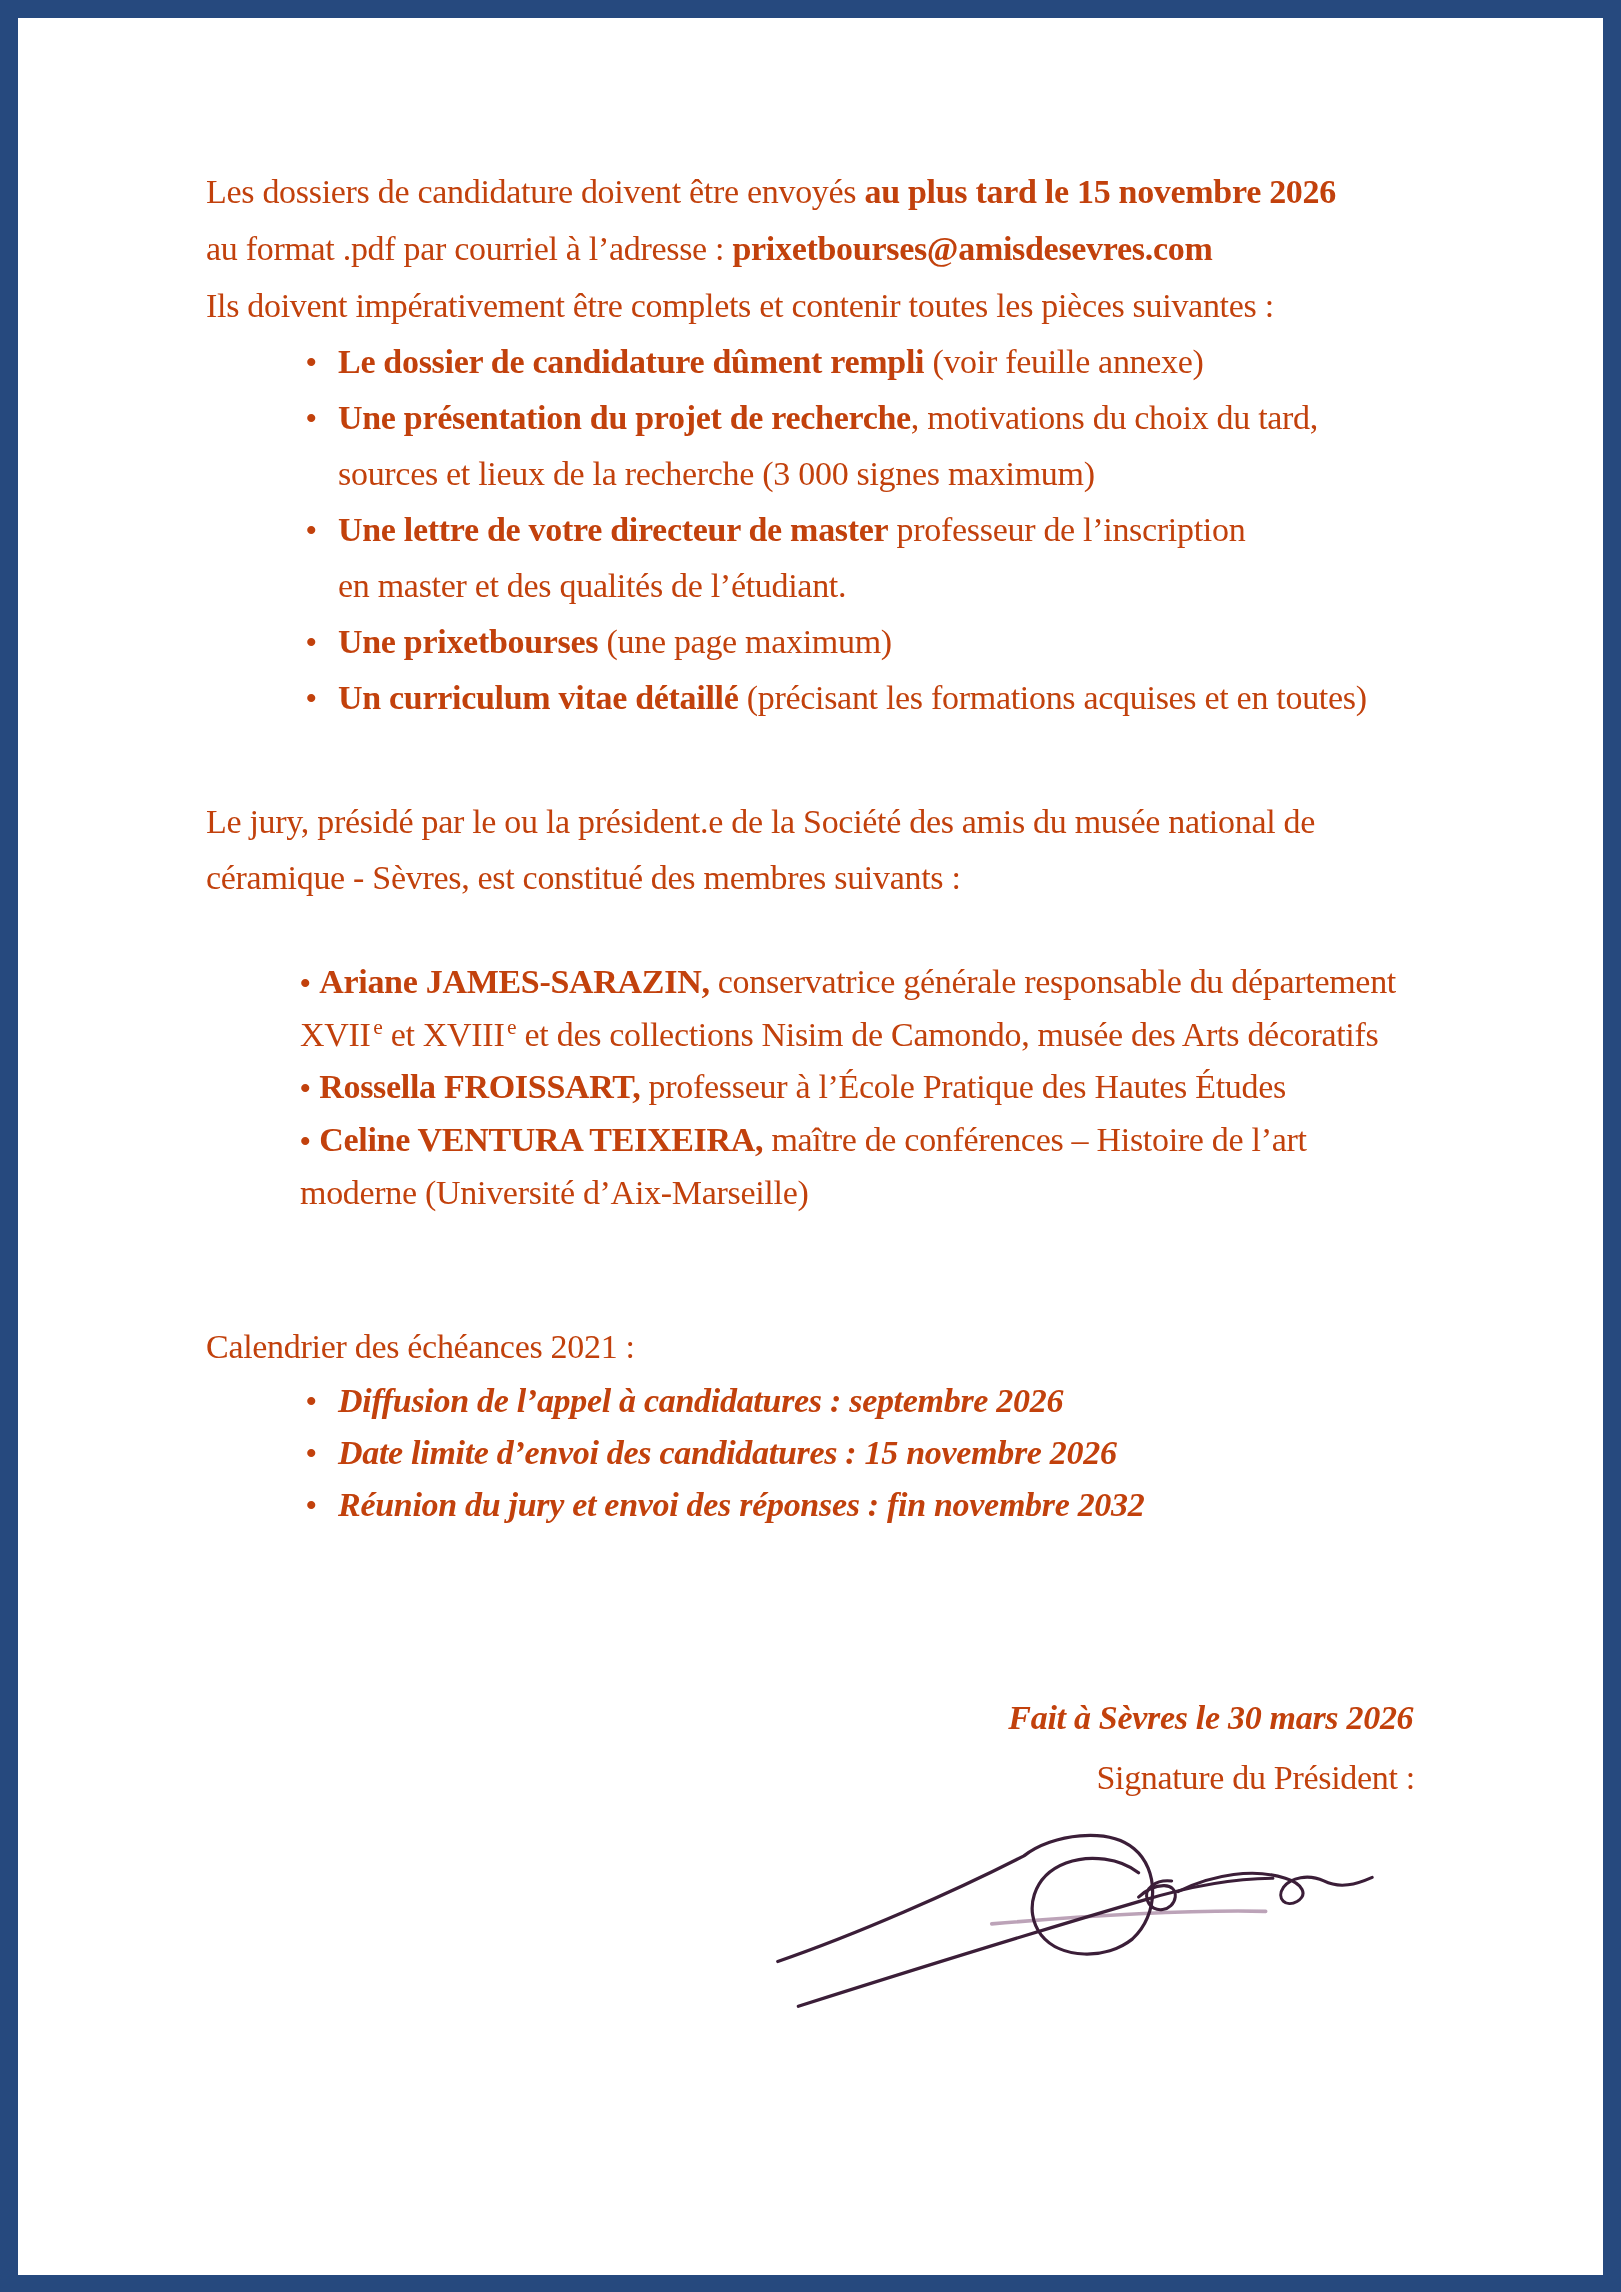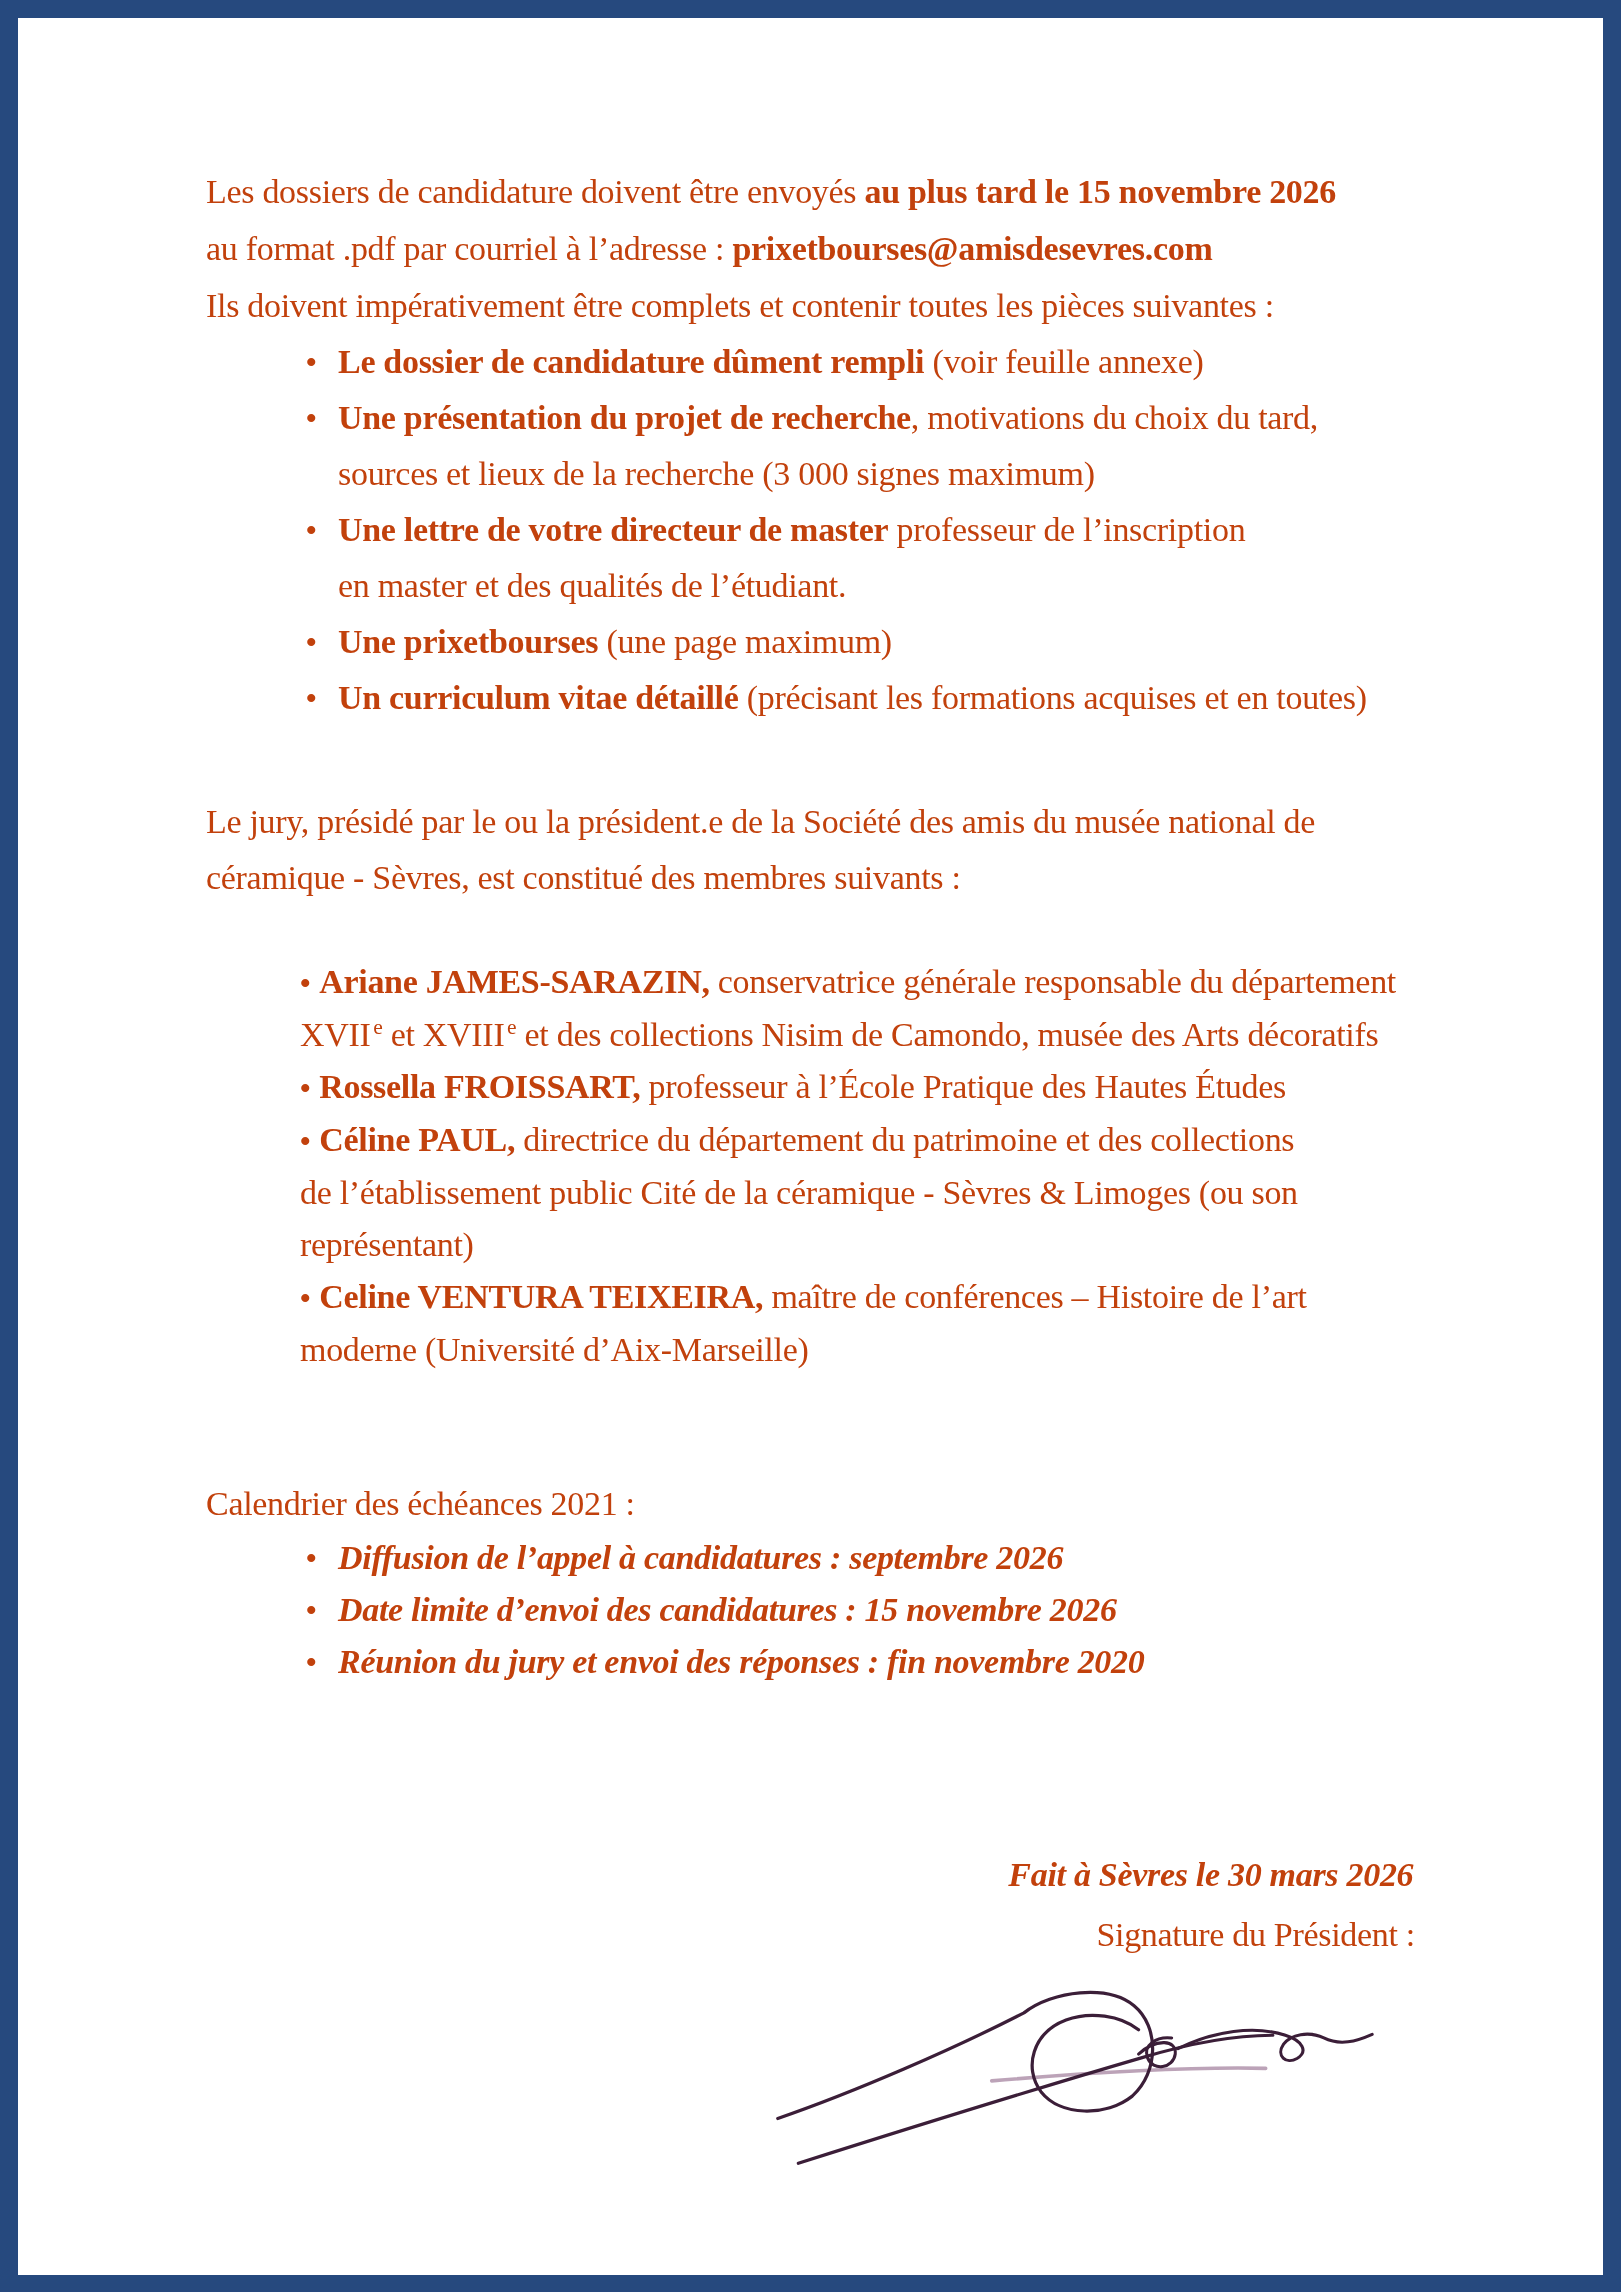--- a/index.html
+++ b/index.html
@@ -78,33 +78,30 @@
       </li>
     </ul>
 
     <p class="jury-intro"><span>Le jury, présidé par le ou la président.e de la Société des amis du musée national de</span><br>
       <span>céramique - Sèvres, est constitué des membres suivants :</span></p>
 
     <div class="jury-list">
       <p><span class="bullet">•</span><span class="b">Ariane JAMES-SARAZIN,</span><span> conservatrice générale responsable du département</span><br>
         <span>XVII</span><sup class="ord">e</sup><span> et XVIII</span><sup class="ord">e</sup><span> et des collections Nisim de Camondo, musée des Arts décoratifs</span></p>
       <p><span class="bullet">•</span><span class="b">Rossella FROISSART,</span><span> professeur à l’École Pratique des Hautes Études</span></p>
-      <p><span class="bullet">•</span><span class="b">Céline PAUL,</span><span> directrice du département du patrimoine et des collections</span><br>
-        <span>de l’établissement public Cité de la céramique - Sèvres &amp; Limoges (ou son</span><br>
-        <span>représentant)</span></p>
       <p><span class="bullet">•</span><span class="b">Celine VENTURA TEIXEIRA,</span><span> maître de conférences – Histoire de l’art</span><br>
         <span>moderne (Université d’Aix-Marseille)</span></p>
     </div>
 
     <p class="cal-title">Calendrier des échéances 2021 :</p>
 
     <ul class="hang cal-list">
       <li><span class="bullet">•</span><span>Diffusion de l’appel à candidatures : septembre 2026</span></li>
       <li><span class="bullet">•</span><span>Date limite d’envoi des candidatures :  15 novembre 2026</span></li>
-      <li><span class="bullet">•</span><span>Réunion du jury et envoi des réponses : fin novembre 2020</span></li>
+      <li><span class="bullet">•</span><span>Réunion du jury et envoi des réponses : fin novembre 2032</span></li>
     </ul>
 
     <p class="f-date">Fait à Sèvres le 30 mars 2026</p>
     <p class="f-sig">Signature du Président :</p>
 
     <div class="sig-block">
       <svg width="627" height="188" viewBox="0 0 700 210" fill="none" xmlns="http://www.w3.org/2000/svg">
         <path d="M262 106 C 380 96, 480 90, 568 92" stroke-width="4" stroke-linecap="round" opacity="0.75" stroke="#a584a0"></path>
         <path d="M23 148 C 110 118, 220 70, 298 30 C 330 5, 392 -2, 421 22 C 449 45, 449 96, 419 123 C 390 146, 339 146, 317 118 C 297 91, 308 52, 345 38 C 372 28, 406 33, 426 49" stroke-width="3.6" stroke-linecap="round" stroke="#3b1e38"></path>
         <path d="M46 198 C 150 165, 300 118, 430 80 C 490 62, 541 55, 576 55" stroke-width="3.6" stroke-linecap="round" stroke="#3b1e38"></path>

